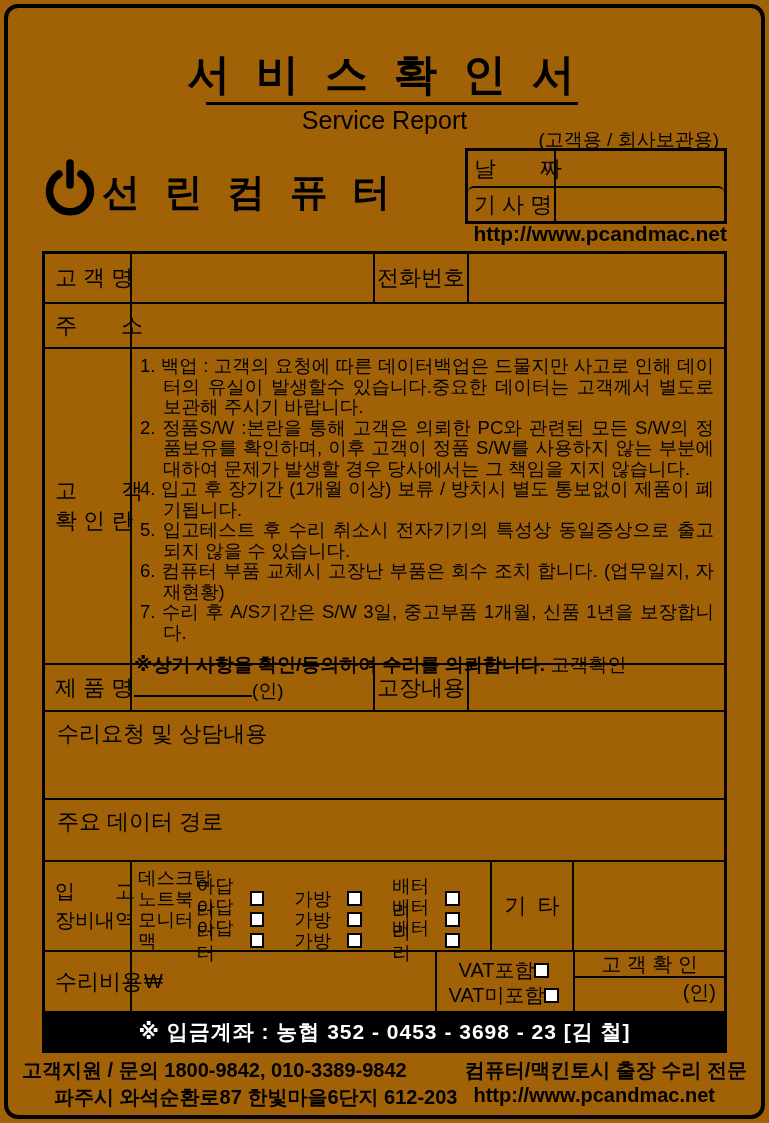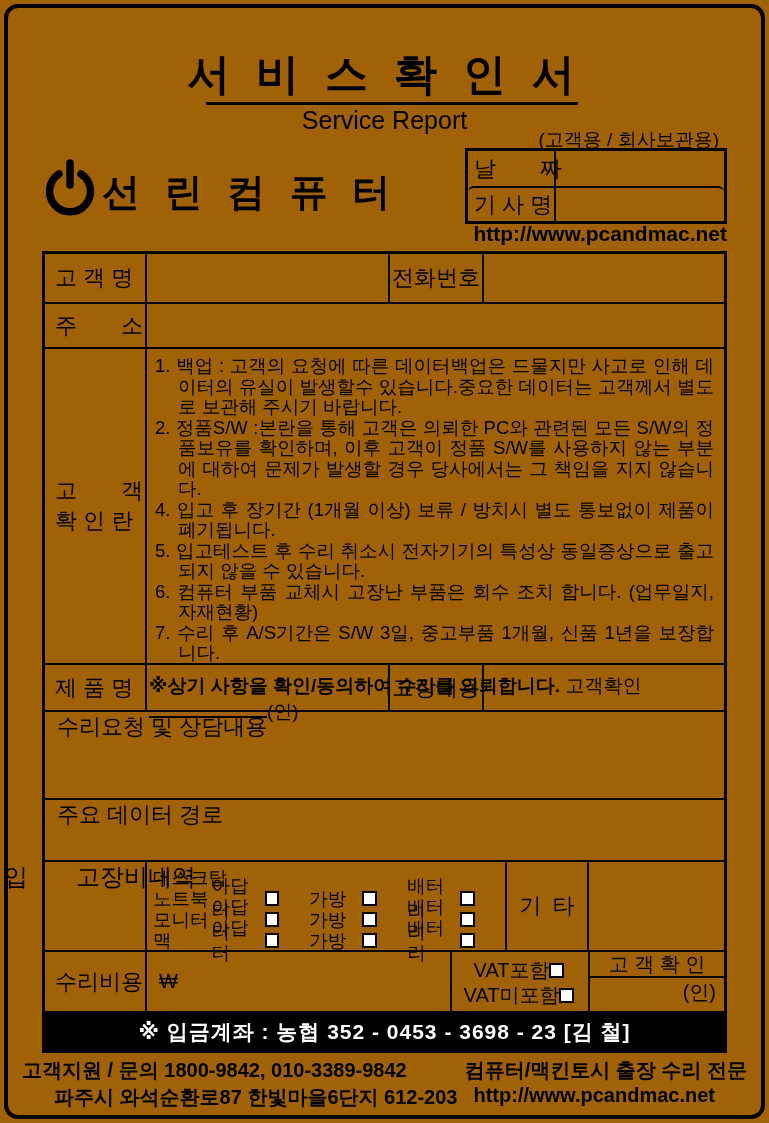--- a/index.html
+++ b/index.html
@@ -27,22 +27,22 @@
   .header-url { position:absolute; top:222px; right:42px; font-size:21px; font-weight:bold; }
 
   
   .mt { position:absolute; top:251px; left:42px; width:685px; border:3px solid #000; }
   .row { display:flex; }
   .row + .row { border-top:2px solid #000; }
   .cell { position:relative; }
   .cell + .cell { border-left:2px solid #000; }
   .lab { display:flex; align-items:center; padding-left:10px; font-size:22px; white-space:pre; }
   .lab-c { display:flex; align-items:center; justify-content:center; font-size:22px; white-space:pre;font-family:Liberation Serif, serif; }
-  .w-label { width:100px; }
-  .toplab { padding:0 0 0 12px; font-size:22px; }
+  .w-label { width:85px; }
+  .toplab { padding:7px 0 0 12px; font-size:22px; }
 
   .terms { padding:7px 10px 0 8px; }
   .term { font-size:18.5px; line-height:20.5px; text-align:justify; padding-left:23px; text-indent:-23px; }
   .agree { margin-top:9px; font-size:19px; padding-left:2px; }
   .agree b { font-weight:bold; }
   .blank-line { display:inline-block; width:118px; border-bottom:2px solid #000; height:14px; }
 
   .eq-wrap { padding:5px 0 0 6px; }
   .eq-row { display:flex; align-items:center; height:20px; font-size:18.5px; margin-bottom:1px; }
   .eq-name { width:86px; }
@@ -147,21 +147,21 @@
       </div>
     </div>
 
     <div class="row" style="height:62px;">
       <div class="cell toplab" style="flex:1;">
         <span>주요 데이터 경로</span>
       </div>
     </div>
 
     <div class="row" style="height:90px;">
-      <div class="cell w-label" style="display:flex;align-items:flex-start;justify-content:center;padding-left:10px;font-size:24px;line-height:29px;white-space:pre;">
+      <div class="cell w-label" style="display:flex;flex-direction:column;align-items:flex-start;justify-content:center;padding-left:10px;font-size:20px;line-height:29px;white-space:pre;">
         <span>입　　고</span>
         <span>장비내역</span>
       </div>
       <div class="cell" style="width:360px;">
         <div class="eq-wrap">
             <div class="eq-row">
               <span class="eq-name">데스크탑</span>
             </div>
             <div class="eq-row">
               <span class="eq-name">노트북</span>

